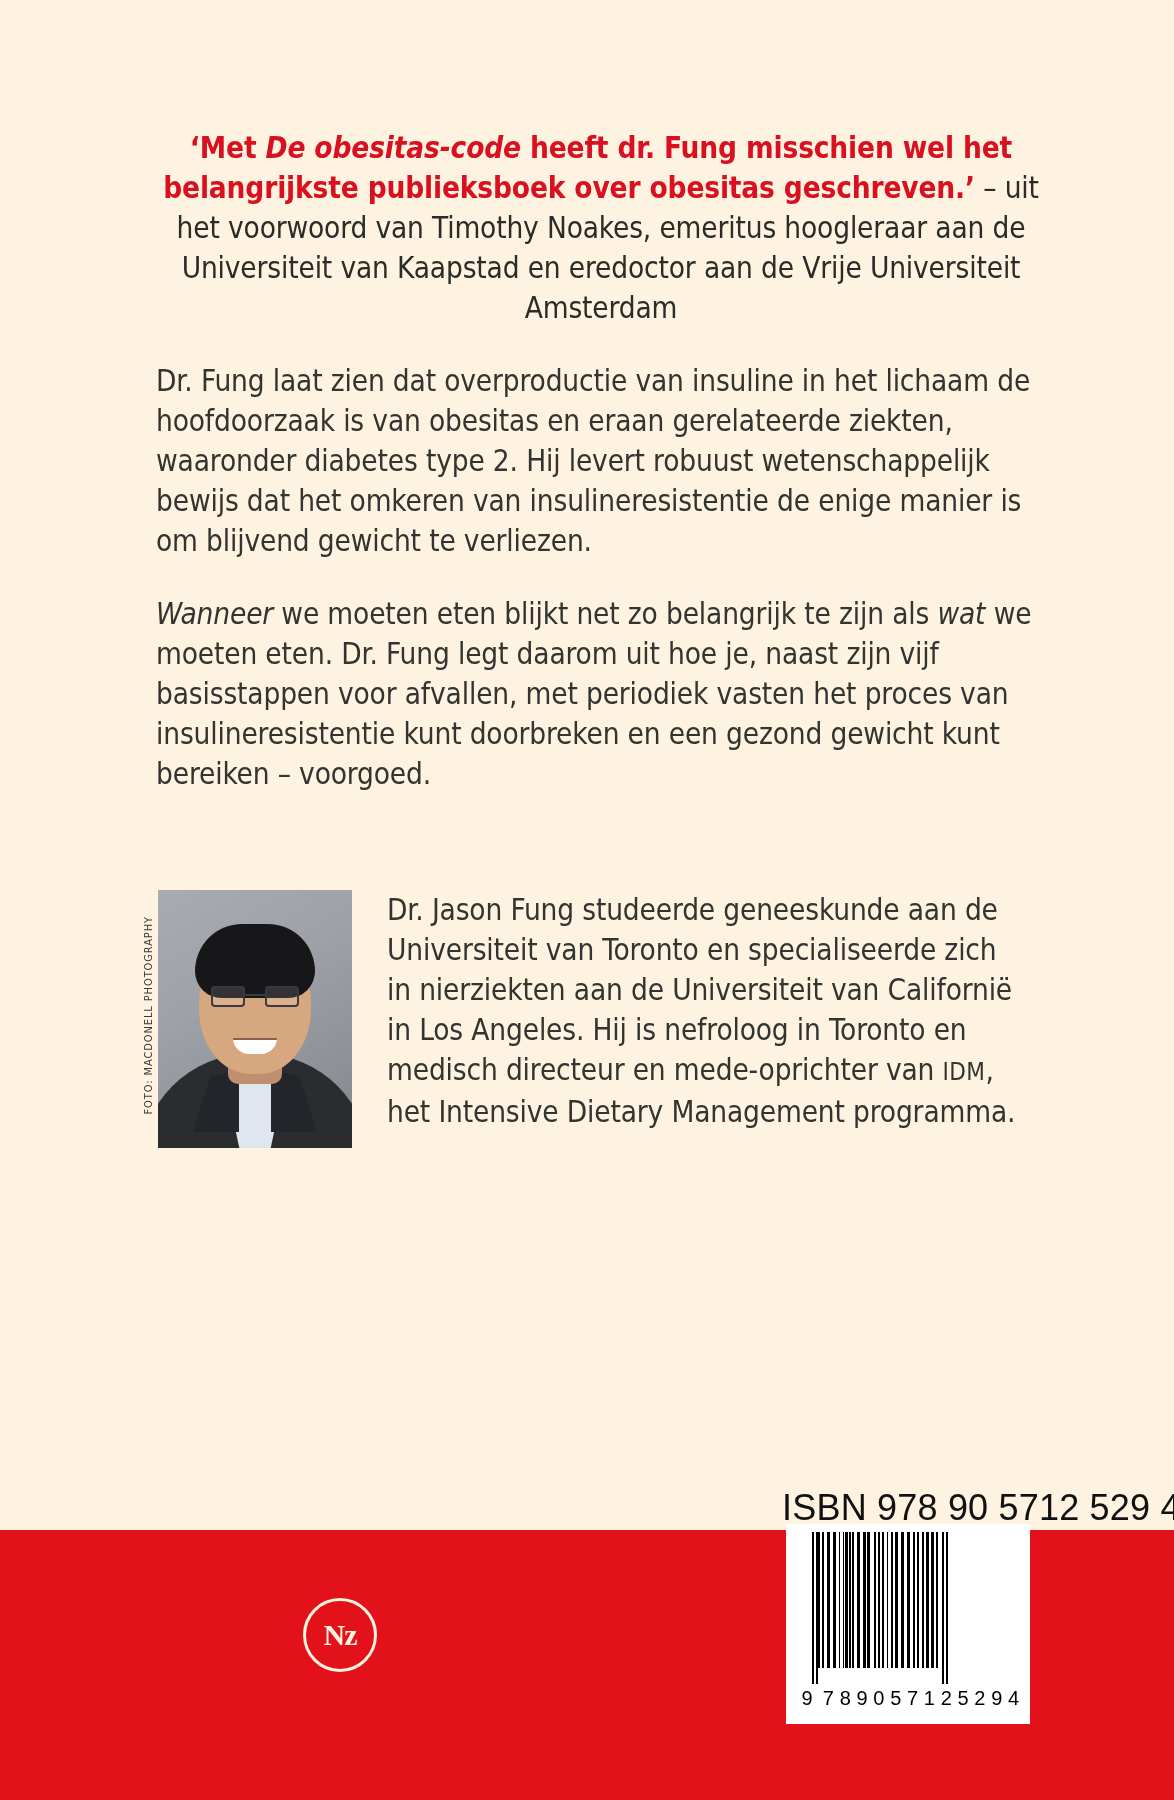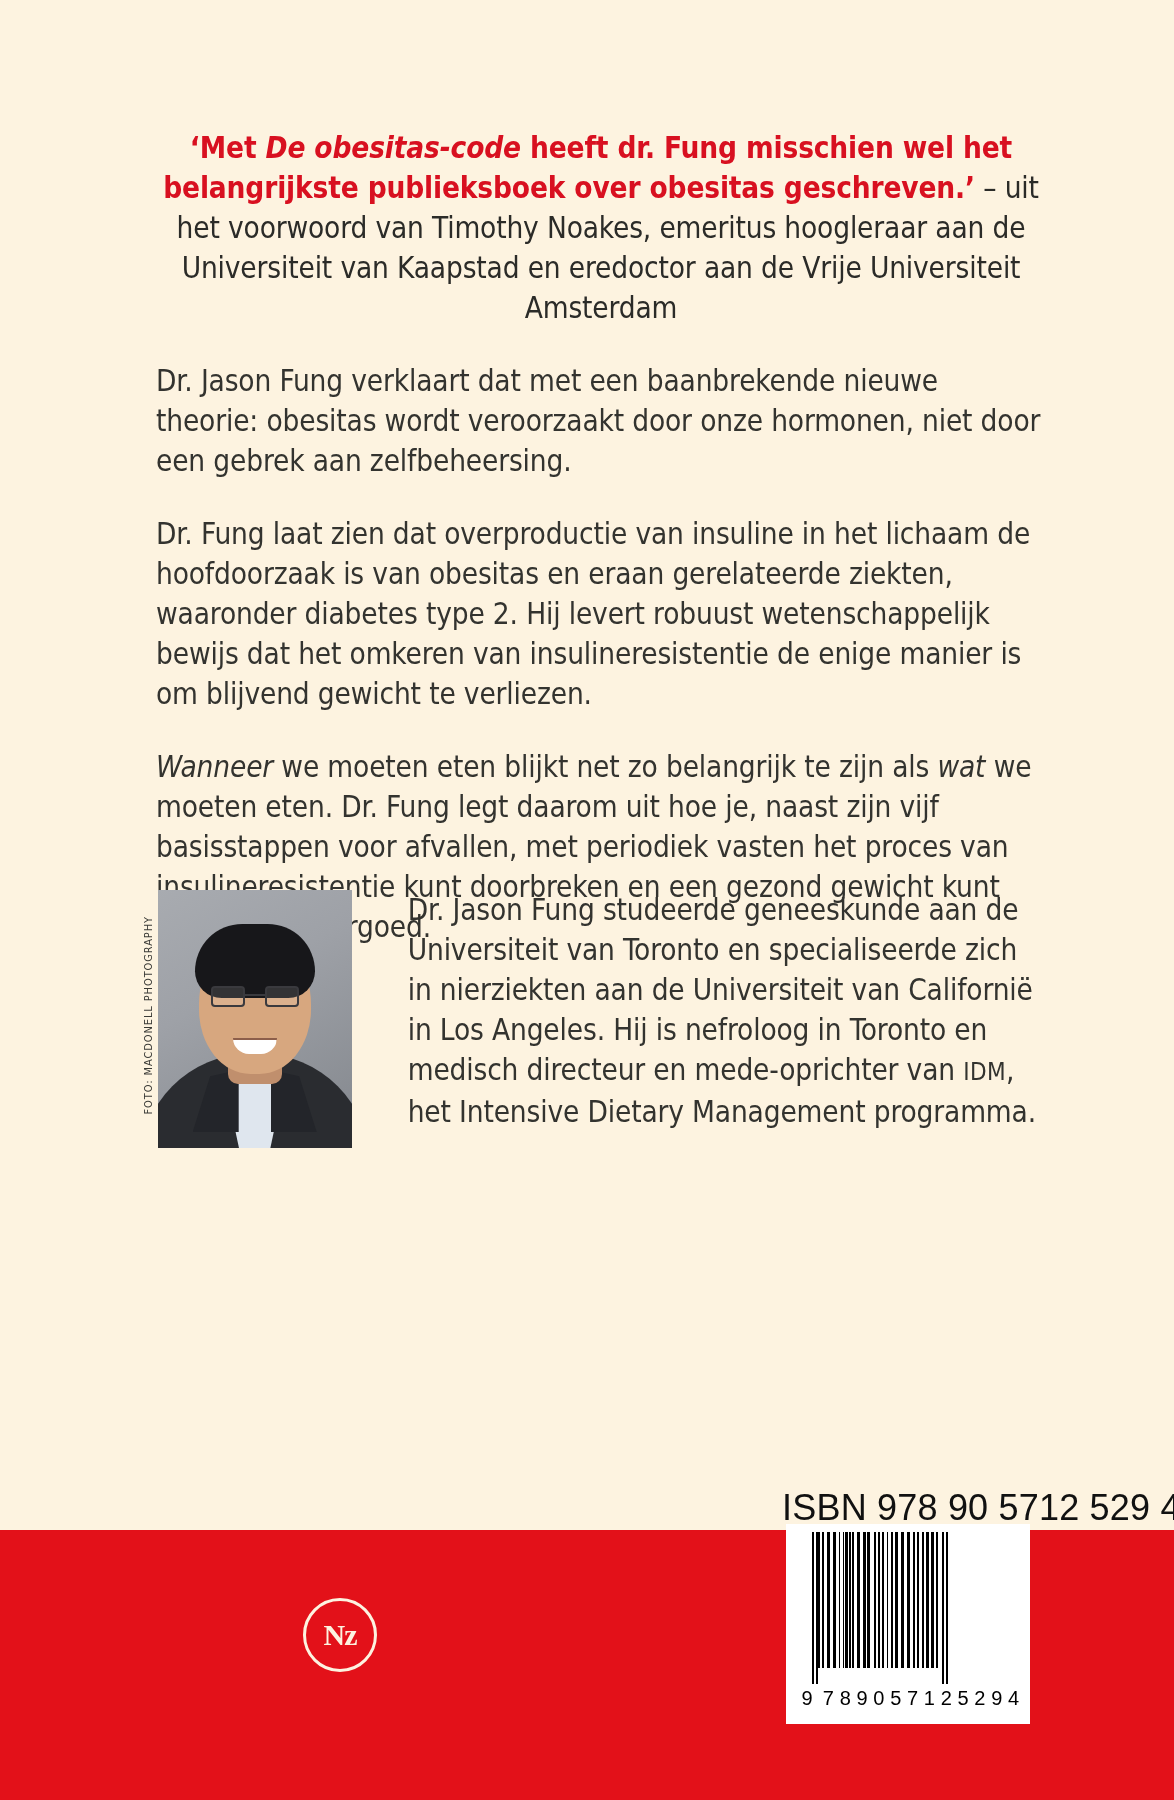--- a/index.html
+++ b/index.html
@@ -224,21 +224,21 @@
     top: 148px;
     width: 44px;
     height: 14px;
     background: #ffffff;
     border-radius: 0 0 22px 22px;
     border-top: 2px solid #8c5e4a;
   }
 
   .bio {
     margin: 0;
-    padding-left: 56px;
+    padding-left: 35px;
     font-family: "DejaVu Sans Condensed", "Liberation Sans Narrow", "Liberation Sans", sans-serif;
     font-size: 29.5px;
     line-height: 40px;
     color: #33332f;
     letter-spacing: -0.15px;
     width: 640px;
   }
   .bio .sc {
     font-size: 24px;
     letter-spacing: 0.4px;
@@ -351,21 +351,20 @@
 
 <div id="cover">
 
   <div class="content">
 
     <div class="text-col">
 
       <p class="blurb"><span class="hl"><span>‘Met </span><span class="ital">De obesitas-code</span><span> heeft dr. Fung misschien wel het belangrijkste publieksboek over obesitas geschreven.’</span></span><span> – uit het voorwoord van Timothy Noakes, emeritus hoogleraar aan de Universiteit van Kaapstad en eredoctor aan de Vrije Universiteit Amsterdam</span></p>
 
 
-      <p class="body-p">Dr. Jason Fung verklaart dat met een baanbrekende nieuwe theorie: obesitas wordt veroorzaakt door onze hormonen, niet door een gebrek aan zelfbeheersing.</p>
 
       <p class="body-p">Dr. Fung laat zien dat overproductie van insuline in het lichaam de hoofdoorzaak is van obesitas en eraan gerelateerde ziekten, waaronder diabetes type 2. Hij levert robuust wetenschappelijk bewijs dat het omkeren van insulineresistentie de enige manier is om blijvend gewicht te verliezen.</p>
 
       <p class="body-p"><em>Wanneer</em><span> we moeten eten blijkt net zo belangrijk te zijn als </span><em>wat</em><span> we moeten eten. Dr. Fung legt daarom uit hoe je, naast zijn vijf basisstappen voor afvallen, met periodiek vasten het proces van insulineresistentie kunt doorbreken en een gezond gewicht kunt bereiken – voorgoed.</span></p>
 
     </div>
 
     <div class="author-block">
 
       <div class="credit-wrap">

